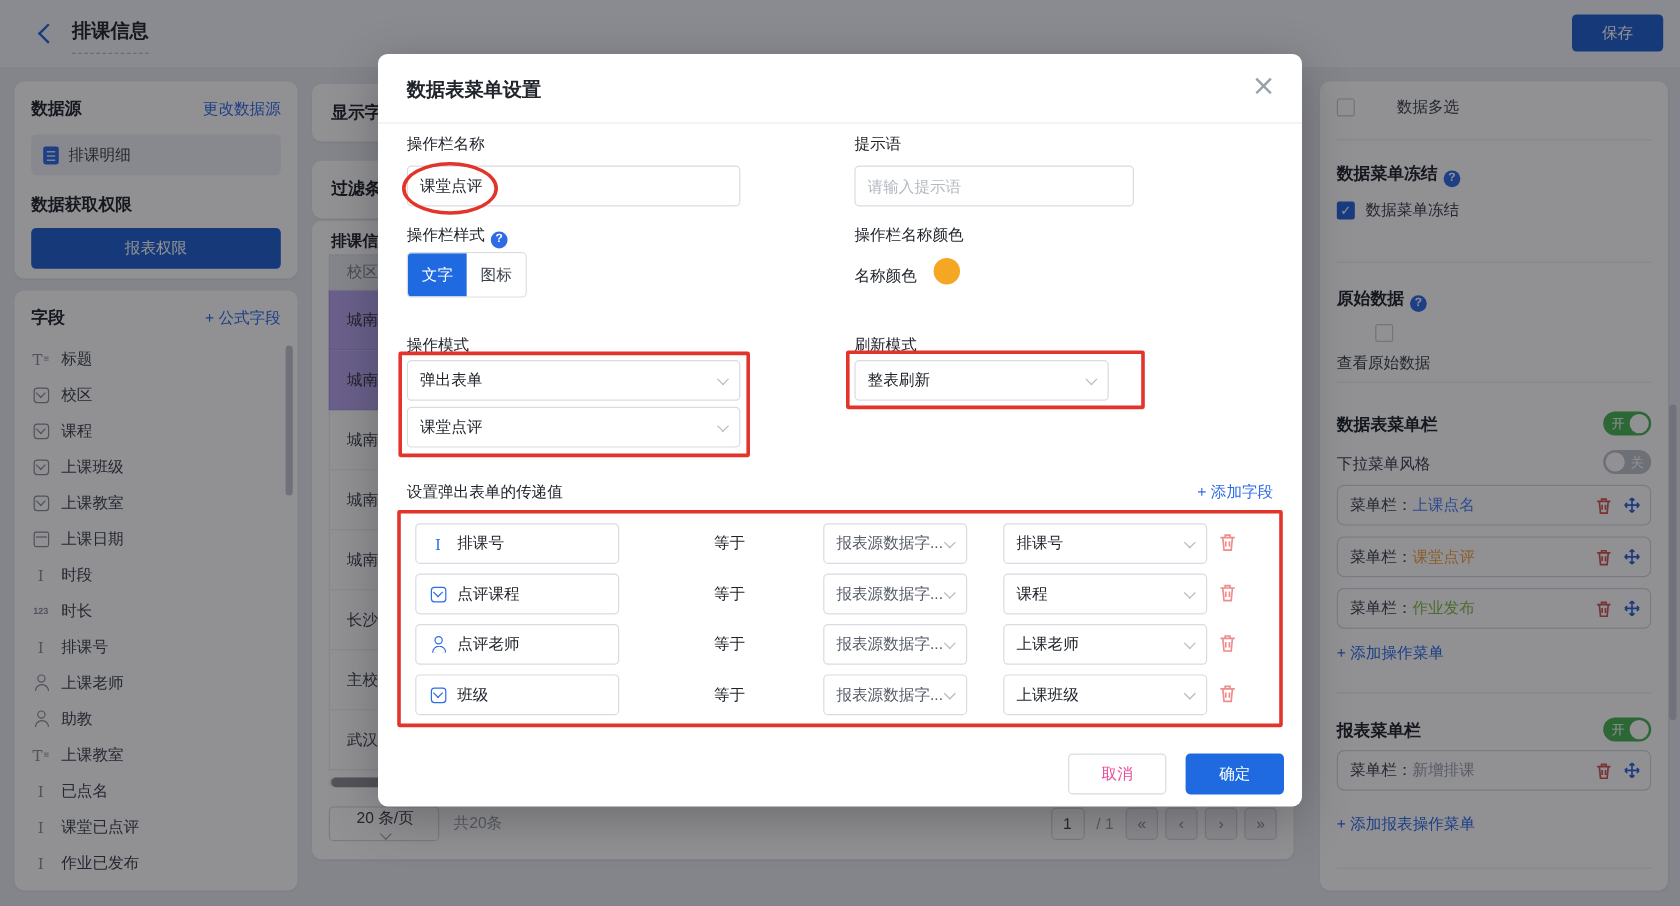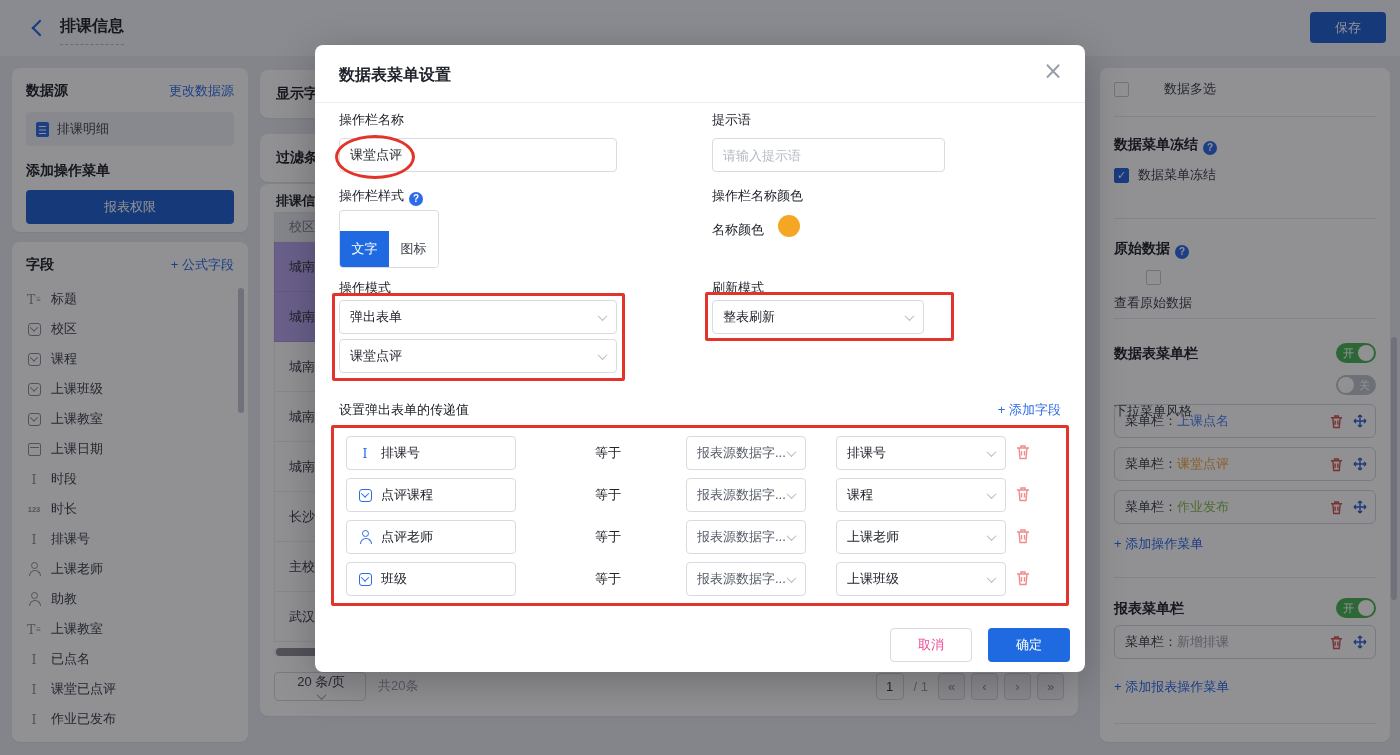--- a/index.html
+++ b/index.html
@@ -114,21 +114,21 @@
   .m-head { position:absolute; left:0; top:0; right:0; height:58px; border-bottom:1px solid #ededf0; }
   .m-title { position:absolute; left:24px; top:20px; font-size:16px; font-weight:700; color:#20242b; }
   .m-close { position:absolute; right:22px; top:14px; font-size:24px; color:#9aa0ab; cursor:pointer; line-height:1;
      font-family:"DejaVu Sans",sans-serif; }
   .m-label { position:absolute; font-size:13px; color:#20242b; }
   .m-input { position:absolute; height:34px; border:1px solid #d9dbe1; border-radius:4px; font-size:13px; color:#20242b;
      padding:0 10px; background:#fff; font-family:inherit; }
   .m-input::placeholder { color:#b4b9c2; }
   .seg { position:absolute; left:24px; top:165px; display:flex; border:1px solid #d9dbe1; border-radius:4px; overflow:hidden; }
   .seg-item { width:49px; height:36px; display:flex; align-items:center; justify-content:center; font-size:13px;
-     color:#3c414b; background:#fff; cursor:pointer;margin-top:20px; }
+     color:#3c414b; background:#fff; cursor:pointer; }
   .seg-item.sel { background:#1f6ae0; color:#fff; }
   .color-dot { position:absolute; width:22px; height:22px; border-radius:50%; }
   .m-select { position:absolute; height:34px; border:1px solid #d9dbe1; border-radius:4px; background:#fff; display:flex;
      align-items:center; justify-content:space-between; padding:4px 10px; font-size:13px; color:#20242b; cursor:pointer; }
   .m-select .chev { border-color:#b4b9c2; }
   .pass-row { position:absolute; left:0; width:770px; height:34px; }
   .pr-field { position:absolute; left:31px; width:170px; height:34px; border:1px solid #d9dbe1; border-radius:4px;
      display:flex; align-items:center; gap:8px; padding:0 10px; font-size:13px; color:#20242b; }
   .pr-field .fi { color:#2e6be6; }
   .pr-eq { position:absolute; left:280px; top:8px; font-size:13px; color:#20242b; }
@@ -161,21 +161,21 @@
 
   <div class="card ds-card">
     <div class="row-between">
       <span class="sec-title">数据源</span>
       <span class="blue-link">更改数据源</span>
     </div>
     <div class="ds-item">
       <span class="doc-icon"></span>
       <span>排课明细</span>
     </div>
-    <div class="sec-title perm-title">添加操作菜单</div>
+    <div class="sec-title perm-title">数据获取权限</div>
     <button class="perm-btn">报表权限</button>
   </div>
 
   <div class="card fields-card">
     <div class="row-between">
       <span class="sec-title">字段</span>
       <span class="blue-link">+ 公式字段</span>
     </div>
     <div class="field-list">
       <div class="field-item">
@@ -331,21 +331,21 @@
       <span class="chk"></span>
       <span>查看原始数据</span>
     </div>
     <div class="divider" style="top:250px;"></div>
 
     <div class="abs sec-title" style="left:14px; top:277px;">数据表菜单栏</div>
     <div class="switch on" style="top:275px;">
       <span class="sw-t">开</span>
       <span class="knob"></span>
     </div>
-    <div class="abs" style="left:14px; top:310px; color:#3c414b;margin-top:24px;">下拉菜单风格</div>
+    <div class="abs" style="left:14px; top:310px; color:#3c414b;">下拉菜单风格</div>
     <div class="switch off" style="top:307px;">
       <span class="knob"></span>
       <span class="sw-t">关</span>
     </div>
 
     <div class="menu-box" style="top:336px;">
       <span>菜单栏：</span>
       <span class="c-blue">上课点名</span>
       <span class="acts">
         <span class="trash-i">

